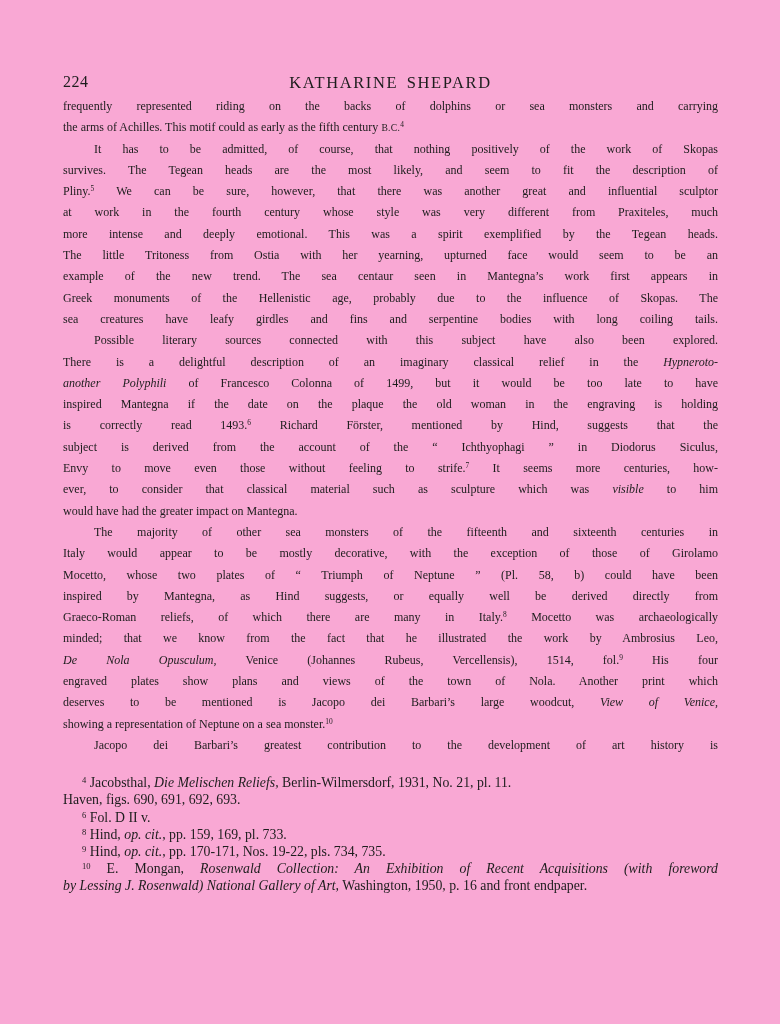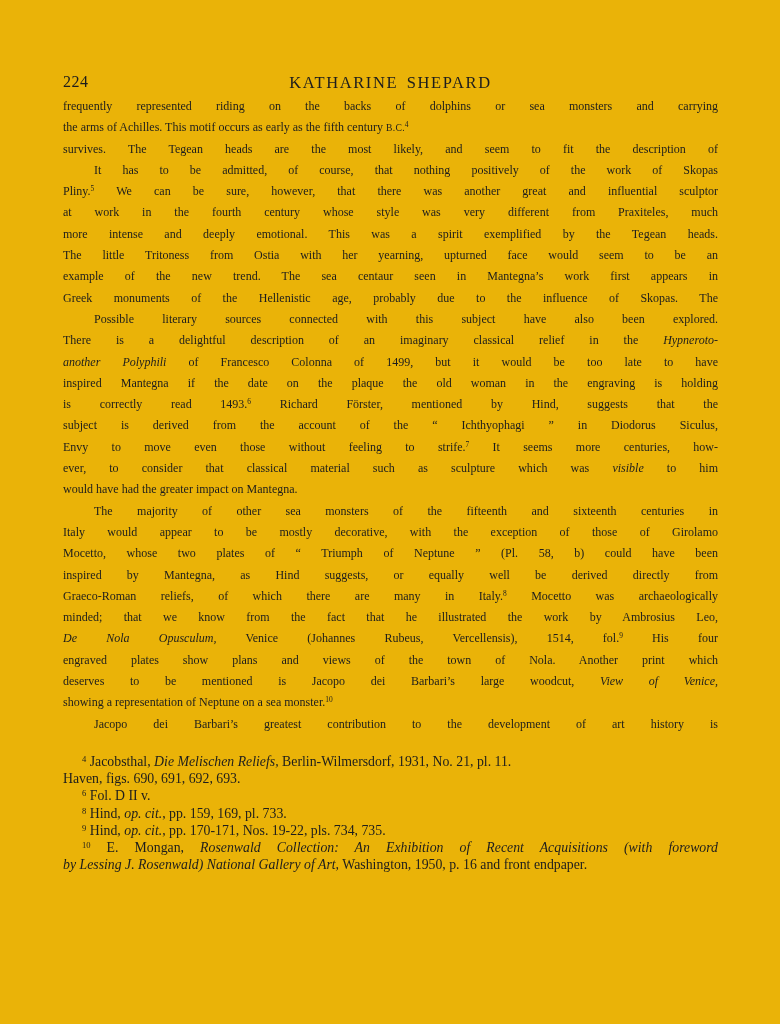--- a/index.html
+++ b/index.html
@@ -54,40 +54,41 @@
   .sup {
     font-size: 0.62em;
     vertical-align: 0.5em;
     line-height: 0;
   }
   .sc { font-size: 0.8em; letter-spacing: 0.3px; }
 </style>
 </head>
 <body>
 
-<div class="page" style="background: #eab308; color: rgb(29, 29, 29);">
+<div class="page" style="background: #f9a8d4; color: rgb(29, 29, 29);">
   <div class="content">
     <div class="header">
       <span class="page-num">224</span>
       <div class="running-head">KATHARINE SHEPARD</div>
     </div>
     <div class="body-text">
         <div class="para">
           <div class="line"><span>frequently represented riding on the backs of dolphins or sea monsters and carrying</span></div>
-          <div class="line rag"><span>the arms of Achilles. This motif occurs as early as the fifth century </span><span class="sc">B.C.</span><span class="sup">4</span></div>
+          <div class="line rag"><span>the arms of Achilles. This motif could as early as the fifth century </span><span class="sc">B.C.</span><span class="sup">4</span></div>
         </div>
         <div class="para">
+          <div class="line" style="text-indent: 31px;"><span>It has to be admitted, of course, that nothing positively of the work of Skopas</span></div>
           <div class="line"><span>survives. The Tegean heads are the most likely, and seem to fit the description of</span></div>
-          <div class="line" style="text-indent: 31px;"><span>It has to be admitted, of course, that nothing positively of the work of Skopas</span></div>
           <div class="line"><span>Pliny.</span><span class="sup">5</span><span> We can be sure, however, that there was another great and influential sculptor</span></div>
           <div class="line"><span>at work in the fourth century whose style was very different from Praxiteles, much</span></div>
           <div class="line"><span>more intense and deeply emotional. This was a spirit exemplified by the Tegean heads.</span></div>
           <div class="line"><span>The little Tritoness from Ostia with her yearning, upturned face would seem to be an</span></div>
           <div class="line"><span>example of the new trend. The sea centaur seen in Mantegna’s work first appears in</span></div>
           <div class="line"><span>Greek monuments of the Hellenistic age, probably due to the influence of Skopas. The</span></div>
+          <div class="line"><span>sea creatures have leafy girdles and fins and serpentine bodies with long coiling tails.</span></div>
         </div>
         <div class="para">
           <div class="line" style="text-indent: 31px;"><span>Possible literary sources connected with this subject have also been explored.</span></div>
           <div class="line"><span>There is a delightful description of an imaginary classical relief in the </span><span class="i">Hypneroto-</span></div>
           <div class="line"><span class="i">another Polyphili</span><span> of Francesco Colonna of 1499, but it would be too late to have</span></div>
           <div class="line"><span>inspired Mantegna if the date on the plaque the old woman in the engraving is holding</span></div>
           <div class="line"><span>is correctly read 1493.</span><span class="sup">6</span><span> Richard Förster, mentioned by Hind, suggests that the</span></div>
           <div class="line"><span>subject is derived from the account of the “ Ichthyophagi ” in Diodorus Siculus,</span></div>
           <div class="line"><span>Envy to move even those without feeling to strife.</span><span class="sup">7</span><span> It seems more centuries, how-</span></div>
           <div class="line"><span>ever, to consider that classical material such as sculpture which was </span><span class="i">visible</span><span> to him</span></div>

